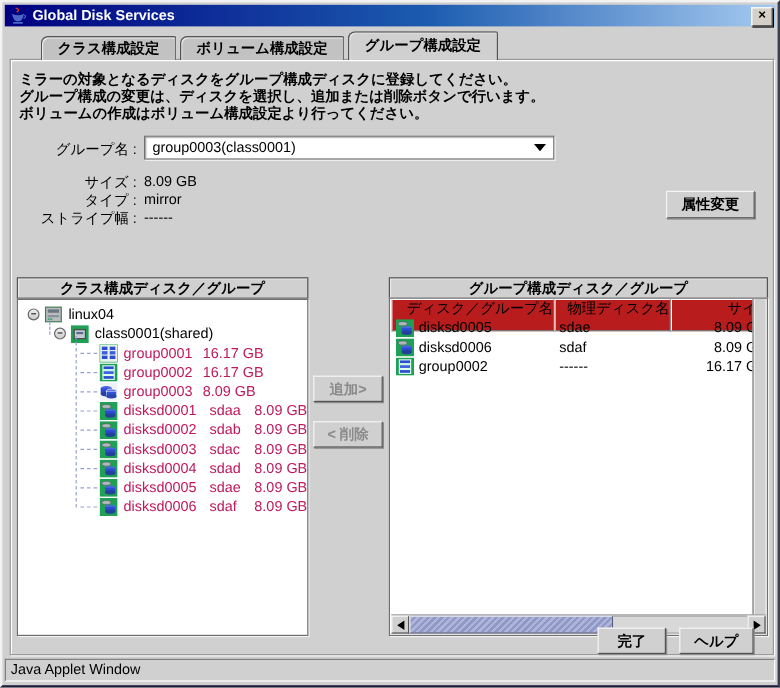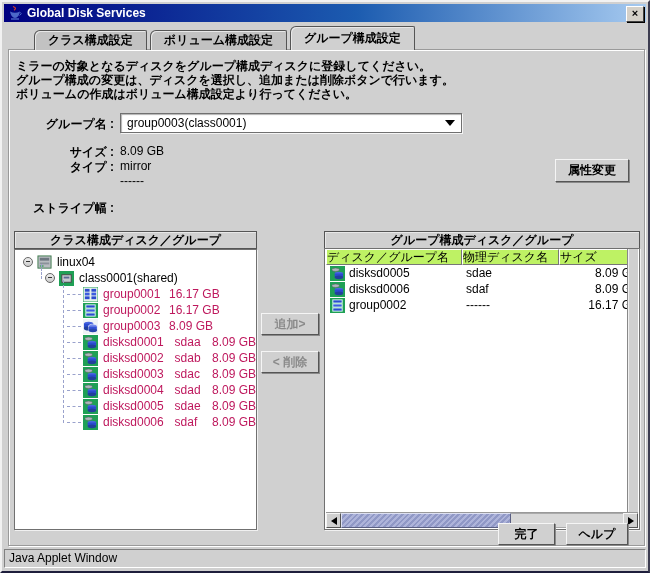--- a/index.html
+++ b/index.html
@@ -19,21 +19,21 @@
   .tabbar{position:absolute;left:8px;top:25px;height:23px;display:flex;align-items:flex-end;z-index:3;padding-left:24px;}
   .tab{height:19px;line-height:19px;padding:0 13px;background:#c2c2c2;border:1px solid #555;
     border-bottom:none;border-radius:6px 2px 0 0;margin-right:3px;font-weight:bold;
     box-shadow:inset 1px 1px 0 #e8e8e8;cursor:default;}
   .tab.selected{height:23px;line-height:22px;background:#d0d0d0;position:relative;z-index:4;}
   
   .content{position:absolute;left:6px;top:47px;width:637px;height:497px;box-sizing:border-box;
     border:1px solid #9a9a9a;box-shadow:inset 1px 1px 0 #fff,1px 1px 0 #fff;background:#d0d0d0;}
   .instr{position:absolute;left:14px;width:620px;font-weight:bold;white-space:nowrap;}
   
-  .flabel{position:absolute;left:0;width:112px;text-align:right;font-weight:bold;white-space:nowrap;}
+  .flabel{position:absolute;left:0;width:112px;text-align:right;font-weight:normal;white-space:nowrap;}
   .fvalue{position:absolute;left:118px;white-space:nowrap;}
   .combo{position:absolute;left:118px;top:111px;width:342px;height:20px;box-sizing:border-box;
     background:#fff;border:1px solid #707070;box-shadow:inset 1px 1px 1px rgba(0,0,0,.3),1px 1px 0 #f5f5f5;
     display:flex;align-items:center;padding:0 6px;cursor:default;}
   .combo-text{flex:1;white-space:nowrap;overflow:hidden;}
   .arrow-down{width:0;height:0;border-left:5px solid transparent;border-right:5px solid transparent;
     border-top:6px solid #000;margin-left:6px;}
   .btn{position:absolute;box-sizing:border-box;background:#d0d0d0;border:1px solid;
     border-color:#f5f5f5 #555 #555 #f5f5f5;box-shadow:1px 1px 0 #8a8a8a;
     font-weight:bold;font-size:12px;text-align:center;cursor:default;font-family:inherit;}
@@ -59,22 +59,22 @@
   .ticon svg{display:block;}
   .tlabel{white-space:pre;}
   .tlabel.wdisk{width:88px;}
   .tlabel.wgroup{width:66px;}
   .tphys{width:46px;}
   .vline{position:absolute;width:0;border-left:1px dashed #9aa2cc;}
   
   .tbl-viewport{position:absolute;left:1px;top:18px;right:11px;bottom:16px;background:#fff;overflow:hidden;}
   .tbl-inner{width:318px;}
   .tbl-headrow{display:flex;height:16px;}
-  .th{box-sizing:border-box;height:16px;line-height:14px;background:#bef264;border:1px solid;
-    border-color:#fff #777 #777 #fff;text-align:left;overflow:hidden;white-space:nowrap;flex:none;cursor:default;}
+  .th{box-sizing:border-box;height:27px;line-height:14px;background:#b91c1c;border:1px solid;
+    border-color:#fff #777 #777 #fff;text-align:right;overflow:hidden;white-space:nowrap;flex:none;cursor:default;}
   .c0{width:136px;} .c1{width:97px;} .c2{width:85px;}
   .tbl-row{display:flex;height:16px;align-items:center;background:#fff;cursor:default;}
   .td{box-sizing:border-box;white-space:nowrap;overflow:visible;flex:none;padding-left:4px;}
   .td.c2{text-align:right;padding-right:5px;padding-left:0;}
   .td-name{display:flex;align-items:center;gap:4px;}
   .vstrip{position:absolute;top:18px;right:1px;bottom:16px;width:10px;background:#d0d0d0;
     border-left:1px solid #888;box-shadow:inset 1px 0 0 #f0f0f0;}
   
   .hscroll{position:absolute;left:1px;right:1px;bottom:1px;height:15px;background:#cfcfcf;
     border-top:1px solid #999;display:flex;}
@@ -123,21 +123,21 @@
 
   <div class="flabel" style="top:114px;">グループ名 :</div>
   <div class="combo">
     <span class="combo-text">group0003(class0001)</span>
     <span class="arrow-down"></span>
   </div>
   <div class="flabel" style="top:142px;">サイズ :</div>
   <div class="fvalue" style="top:142px;">8.09 GB</div>
   <div class="flabel" style="top:157px;">タイプ :</div>
   <div class="fvalue" style="top:157px;">mirror</div>
-  <div class="flabel" style="top:172px;margin-top:26px;">ストライプ幅 :</div>
+  <div class="flabel" style="top:172px;">ストライプ幅 :</div>
   <div class="fvalue" style="top:172px;">------</div>
   <button class="btn" style="left:553px;top:157px;width:74px;height:23px;">属性変更</button>
 
   <div class="panel" style="left:12px;top:194px;width:243px;height:299px;">
     <div class="panel-title">クラス構成ディスク／グループ</div>
     <div class="white-box">
       <div class="tree">
         <div class="vline" style="left:26px;top:14px;height:15px;"></div>
         <div class="vline" style="left:48px;top:30px;height:143px;"></div>
       <div class="tree-row lvl0">

